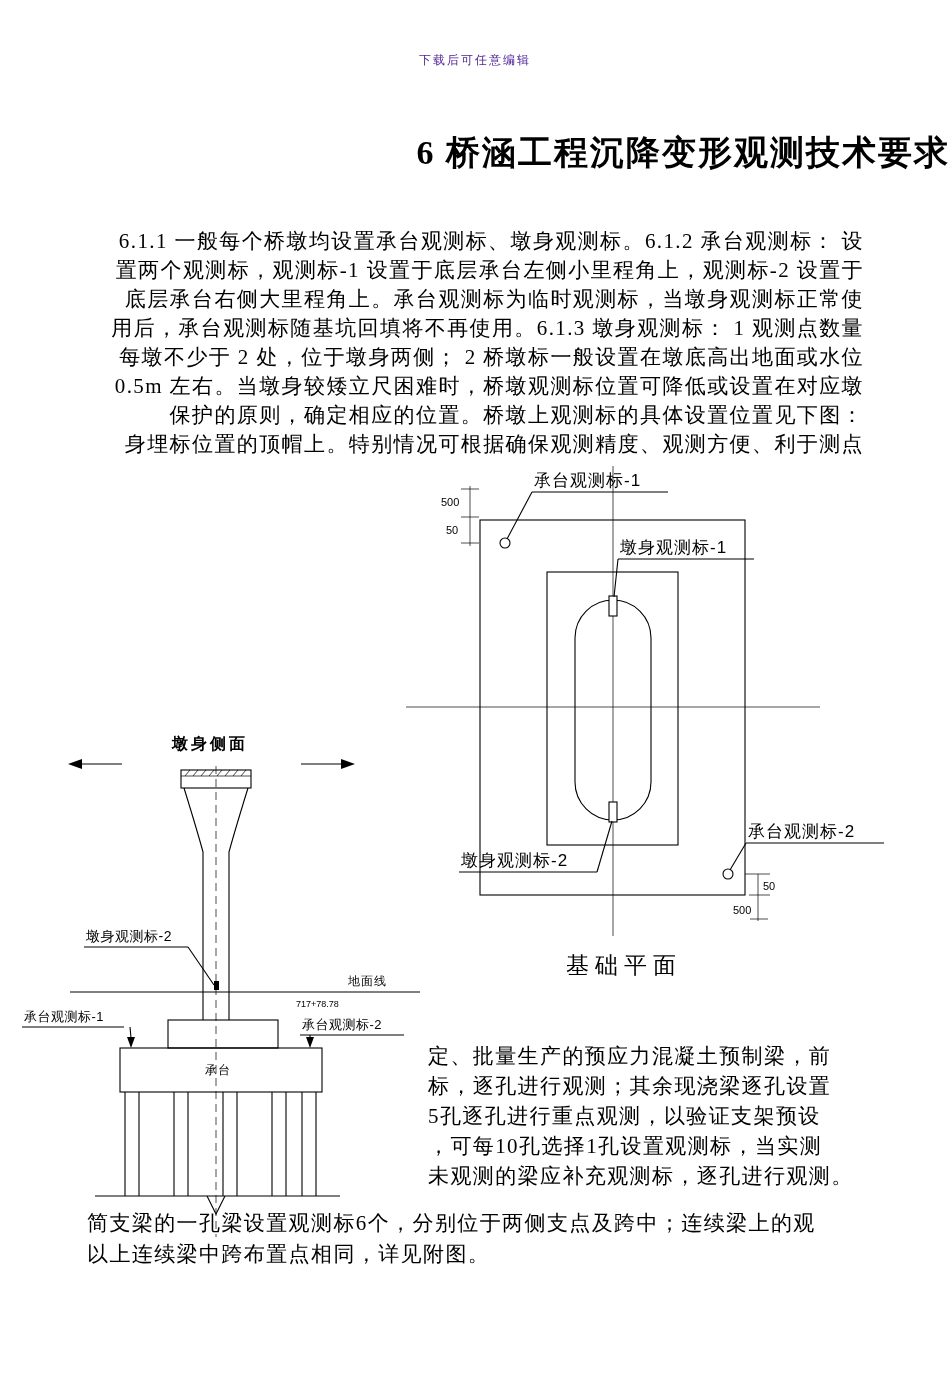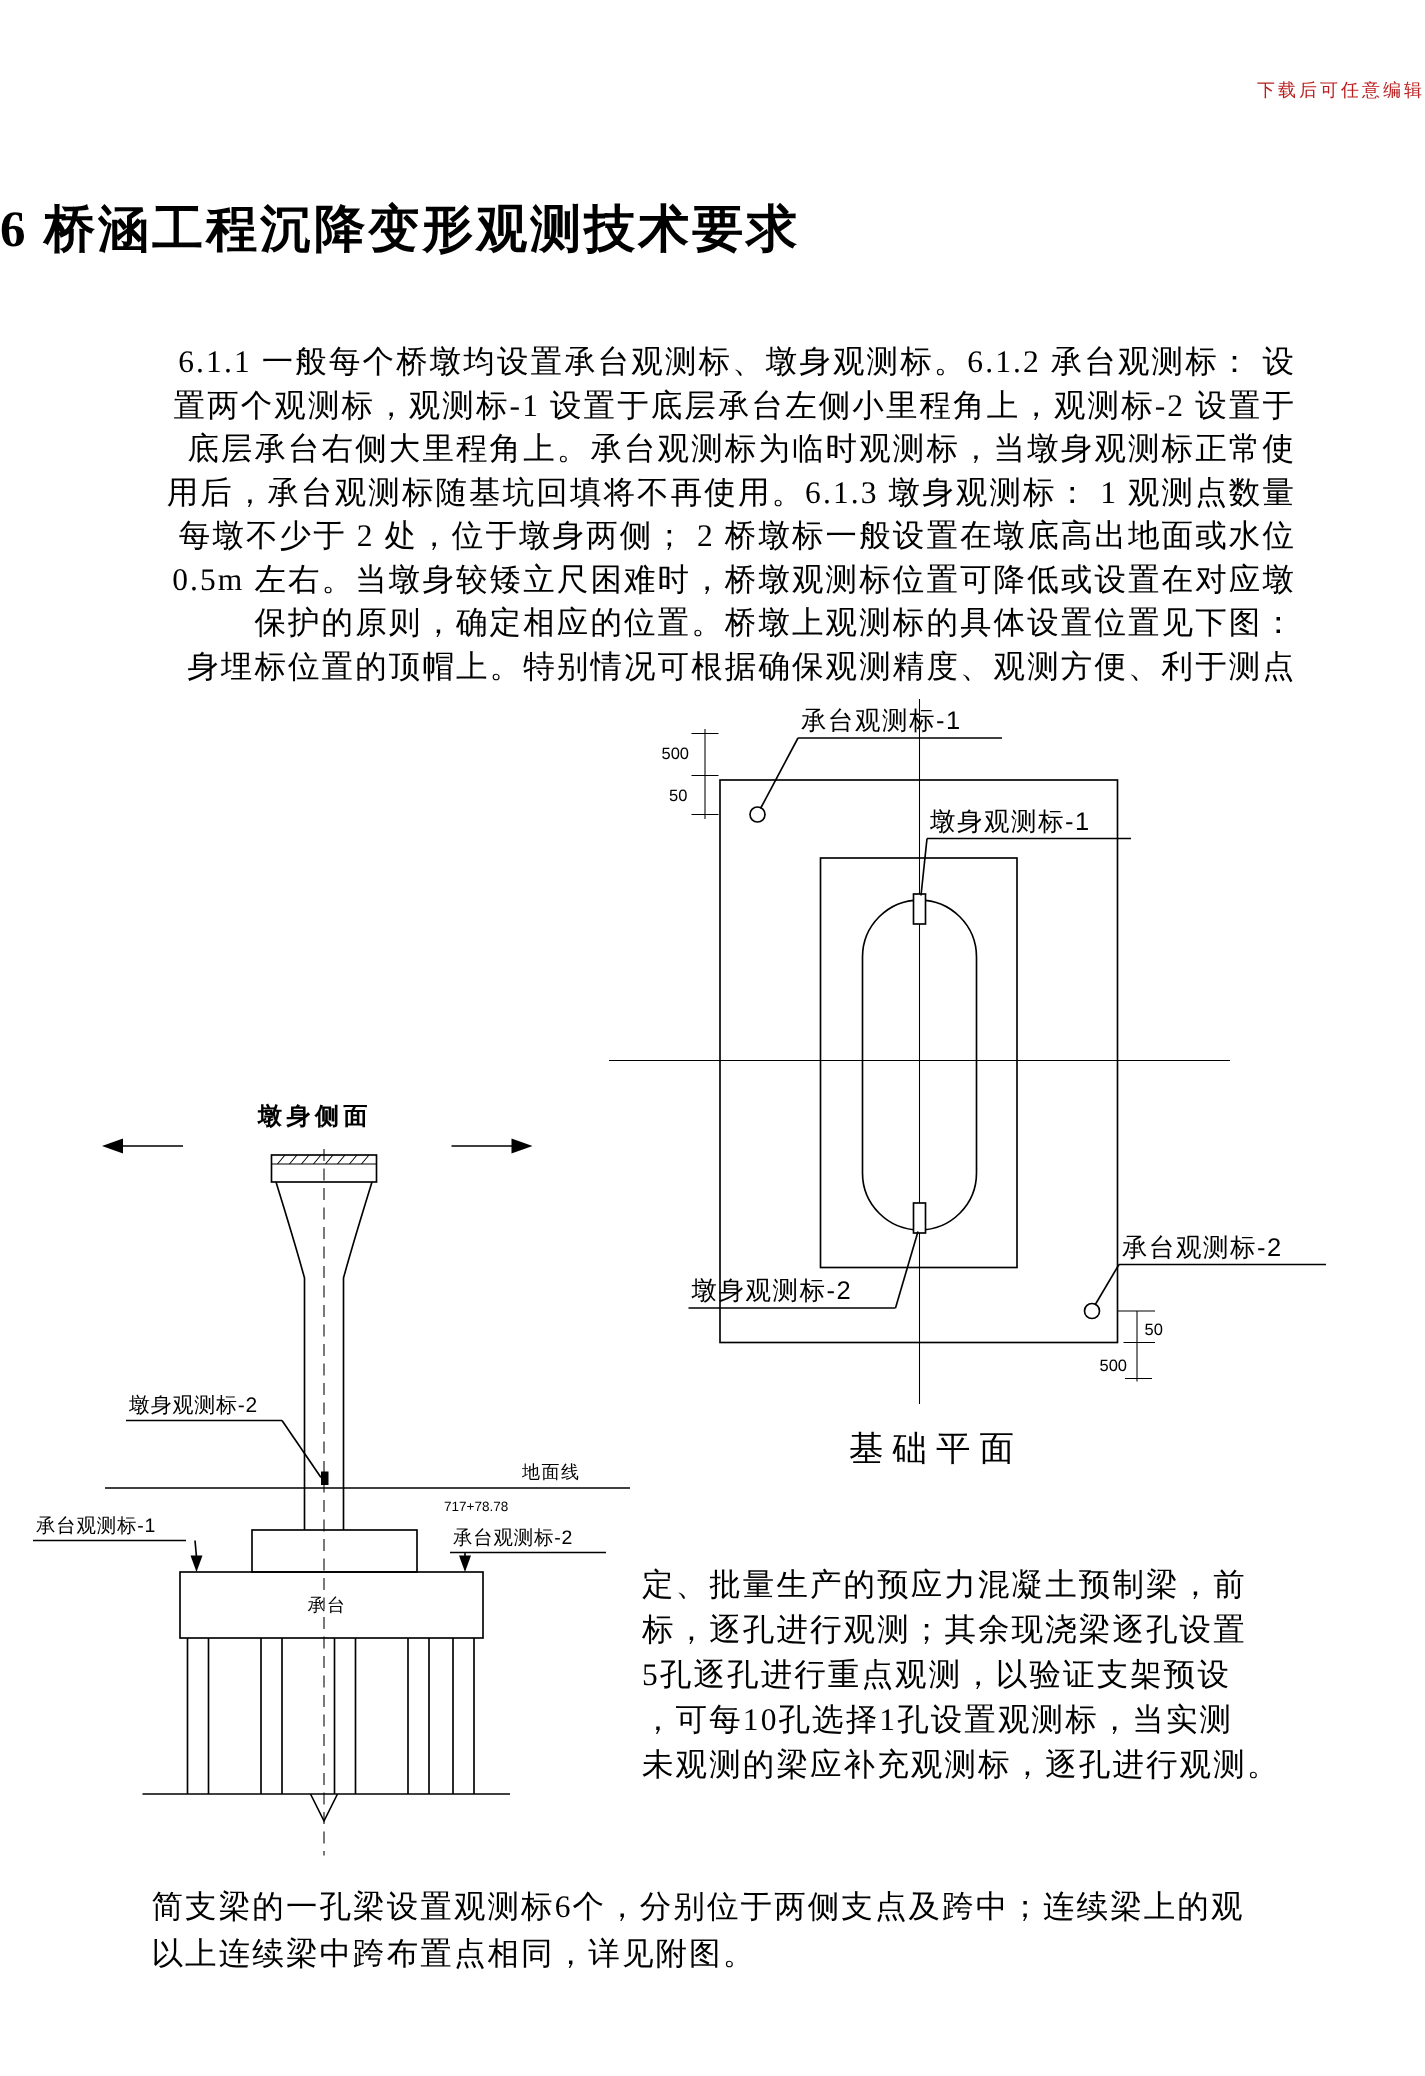--- a/index.html
+++ b/index.html
@@ -5,38 +5,38 @@
   * { margin:0; padding:0; box-sizing:border-box; }
   html,body { background:#ffffff; }
   .page {
     position:relative; width:950px; height:1384px;
     background:#ffffff; color:#000;
     font-family:"Liberation Serif", serif;
     overflow:hidden;
   }
   .abs { position:absolute; }
   .watermark {
-    top:52px; left:0; width:950px; text-align:right;
-    font-size:12px; letter-spacing:2px; color:#b91c1c;
+    top:52px; left:0; width:950px; text-align:center;
+    font-size:12px; letter-spacing:2px; color:#4c1d95;
   }
   .doc-title {
-    top:130px; left:0; width:950px; text-align:left;
+    top:130px; left:0; width:950px; text-align:right;
     font-size:34px; font-weight:bold; letter-spacing:2px;
   }
   .sec-head {
     top:193px; left:92px;
     font-size:22px; font-weight:bold; letter-spacing:1px;
   }
   .par { font-size:21px; }
   .par .tline { white-space:nowrap; letter-spacing:1.4px; }
   .par1 { top:227px; left:92px; width:772px; }
   .par1 .tline { height:29px; line-height:29px;text-align:right; }
   .par2 { top:1001px; left:428px; width:440px;margin-top:40px; }
   .par2 .tline { height:30px; line-height:30px; }
-  .par3 { top:1208px; left:101px; width:780px;margin-top:48px; }
+  .par3 { top:1208px; left:87px; width:780px; }
   .par3 .tline { height:31px; line-height:31px; }
 
   svg.drawing { position:absolute; top:0; left:0; }
   svg text { font-family:"Liberation Sans", sans-serif; fill:#000; }
   .ln   { stroke:#000; stroke-width:1.1; fill:none; }
   .thin { stroke-width:0.7; }
   .dash { stroke-dasharray:8 5; }
   .wh   { fill:#fff; }
   .fillb{ fill:#000; stroke:none; }
   .lbl17 { font-size:17px; letter-spacing:1px; }

